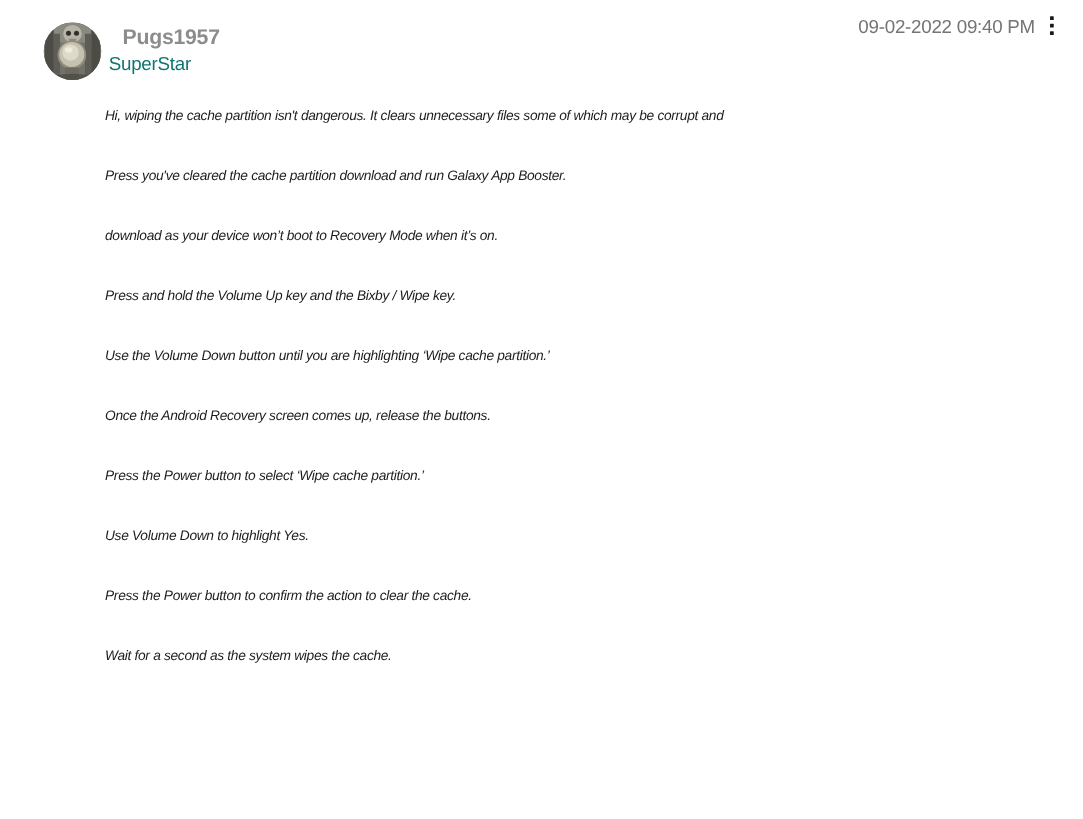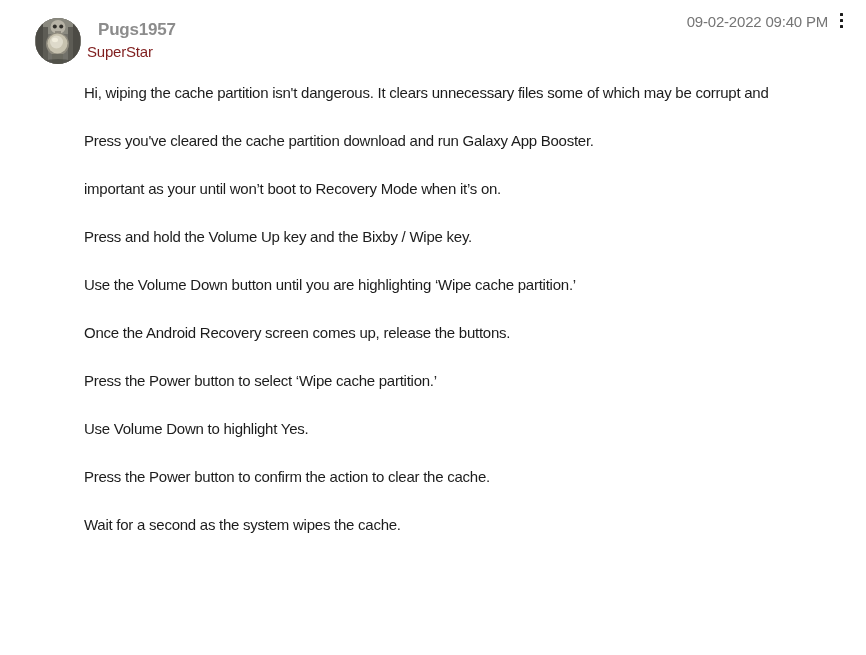--- a/index.html
+++ b/index.html
@@ -26,21 +26,21 @@
     font-size: 17px;
     font-weight: 700;
     color: #8c8c8c;
     letter-spacing: -0.2px;
     cursor: pointer;
   }
   .author-rank {
     position: absolute;
     left: 87px; top: 43px;
     font-size: 15px;
-    color: #7f1d1d;
+    color: #0f766e;
     letter-spacing: -0.2px;
   }
   .header-right {
     position: absolute;
     top: 11px; right: 20px;
     display: flex;
     align-items: flex-end;
     gap: 9px;
   }
   .timestamp {
@@ -60,25 +60,26 @@
     background: #1a1a1a;
     border-radius: 0.5px;
   }
   .post-body {
     position: absolute;
     left: 84px; top: 81px;
     width: 782px;
   }
   .para { margin: 0 0 24px 0; }
   .line {
-    font-size: 15px;
+    font-size: 11px;
     line-height: 24px;
     color: #1c1c1c;
     letter-spacing: -0.25px;
     white-space: nowrap;
+    font-style: italic;
   }
 </style>
 </head>
 <body>
 
 <div class="post">
 
   <div class="avatar">
     <svg width="46" height="46" viewBox="0 0 46 46">
       <rect width="46" height="46" fill="#72716a"></rect>
@@ -116,21 +117,21 @@
 
     <div class="para">
       <div class="line">Hi, wiping the cache partition isn't dangerous. It clears unnecessary files some of which may be corrupt and</div>
     </div>
 
     <div class="para">
       <div class="line">Press you've cleared the cache partition download and run Galaxy App Booster.</div>
     </div>
 
     <div class="para">
-      <div class="line">important as your until won’t boot to Recovery Mode when it’s on.</div>
+      <div class="line">download as your device won’t boot to Recovery Mode when it’s on.</div>
     </div>
 
     <div class="para">
       <div class="line">Press and hold the Volume Up key and the Bixby / Wipe key.</div>
     </div>
 
     <div class="para">
       <div class="line">Use the Volume Down button until you are highlighting ‘Wipe cache partition.’</div>
     </div>
 

